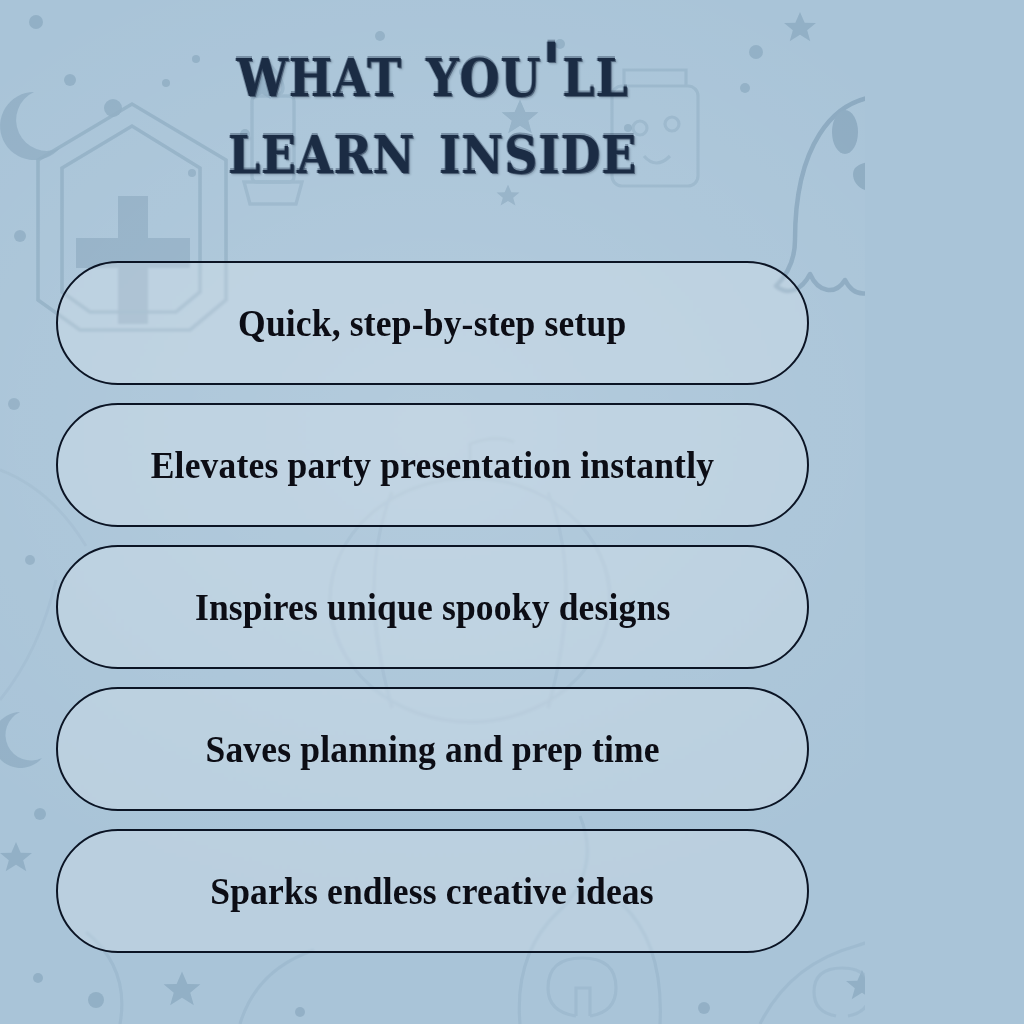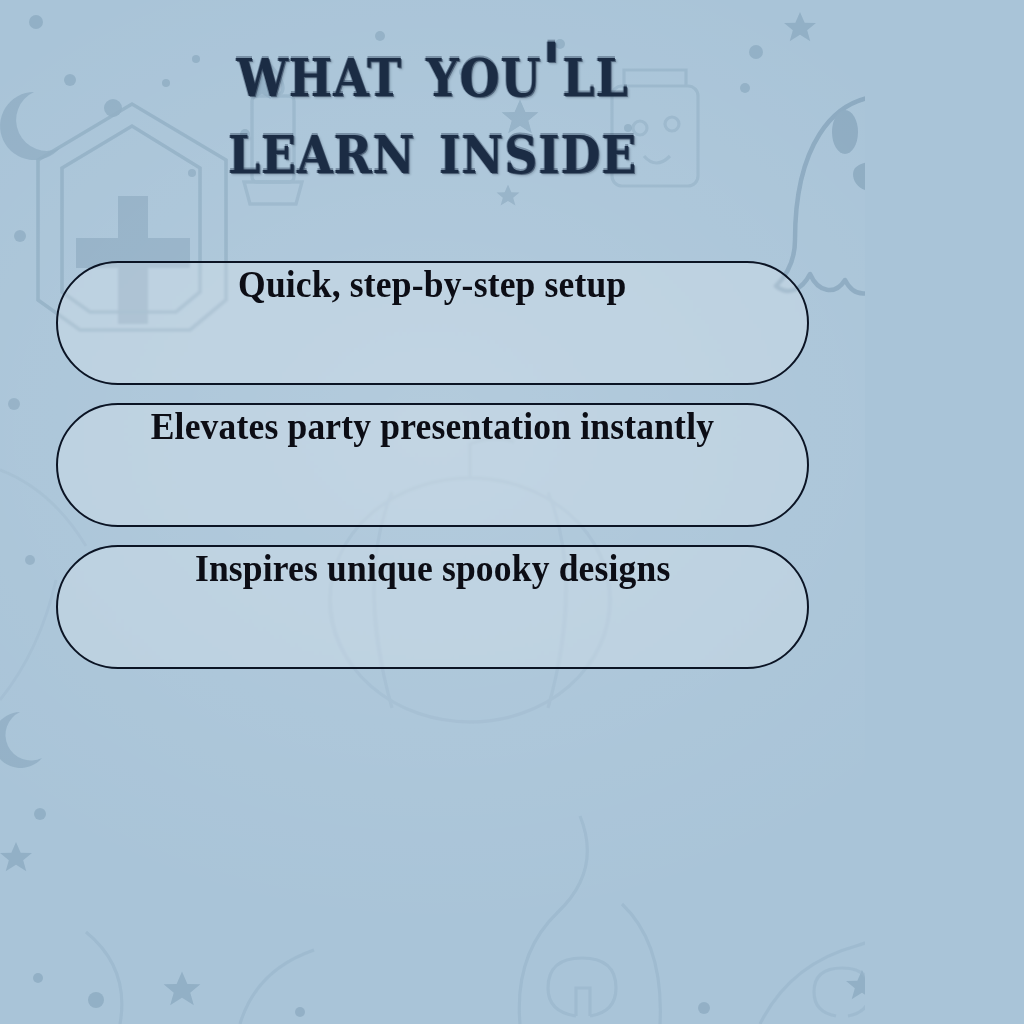--- a/index.html
+++ b/index.html
@@ -81,21 +81,21 @@
     flex-direction:column;
     gap:18px;
   }
 
   .pill{
     height:124px;
     border:2px solid #0b1424;
     border-radius:64px;
     background:rgba(255,255,255,.20);
     display:flex;
-    align-items:flex-start;
+    align-items:center;
     justify-content:center;
     padding:0 34px;
     backdrop-filter:blur(1px);
   }
 
   .pill-label{
     font-family:"Liberation Serif", serif;
     font-weight:700;
     font-size:37px;
     color:#0c0d15;
@@ -268,17 +268,23 @@
     </div>
 
     <div class="pill">
       <span class="pill-label">Elevates party presentation instantly</span>
     </div>
 
     <div class="pill">
       <span class="pill-label">Inspires unique spooky designs</span>
     </div>
 
-
+    <div class="pill">
+      <span class="pill-label">Saves planning and prep time</span>
+    </div>
+
+    <div class="pill">
+      <span class="pill-label">Sparks endless creative ideas</span>
+    </div>
 
   </div>
 
 </div>
 
 </body></html>

